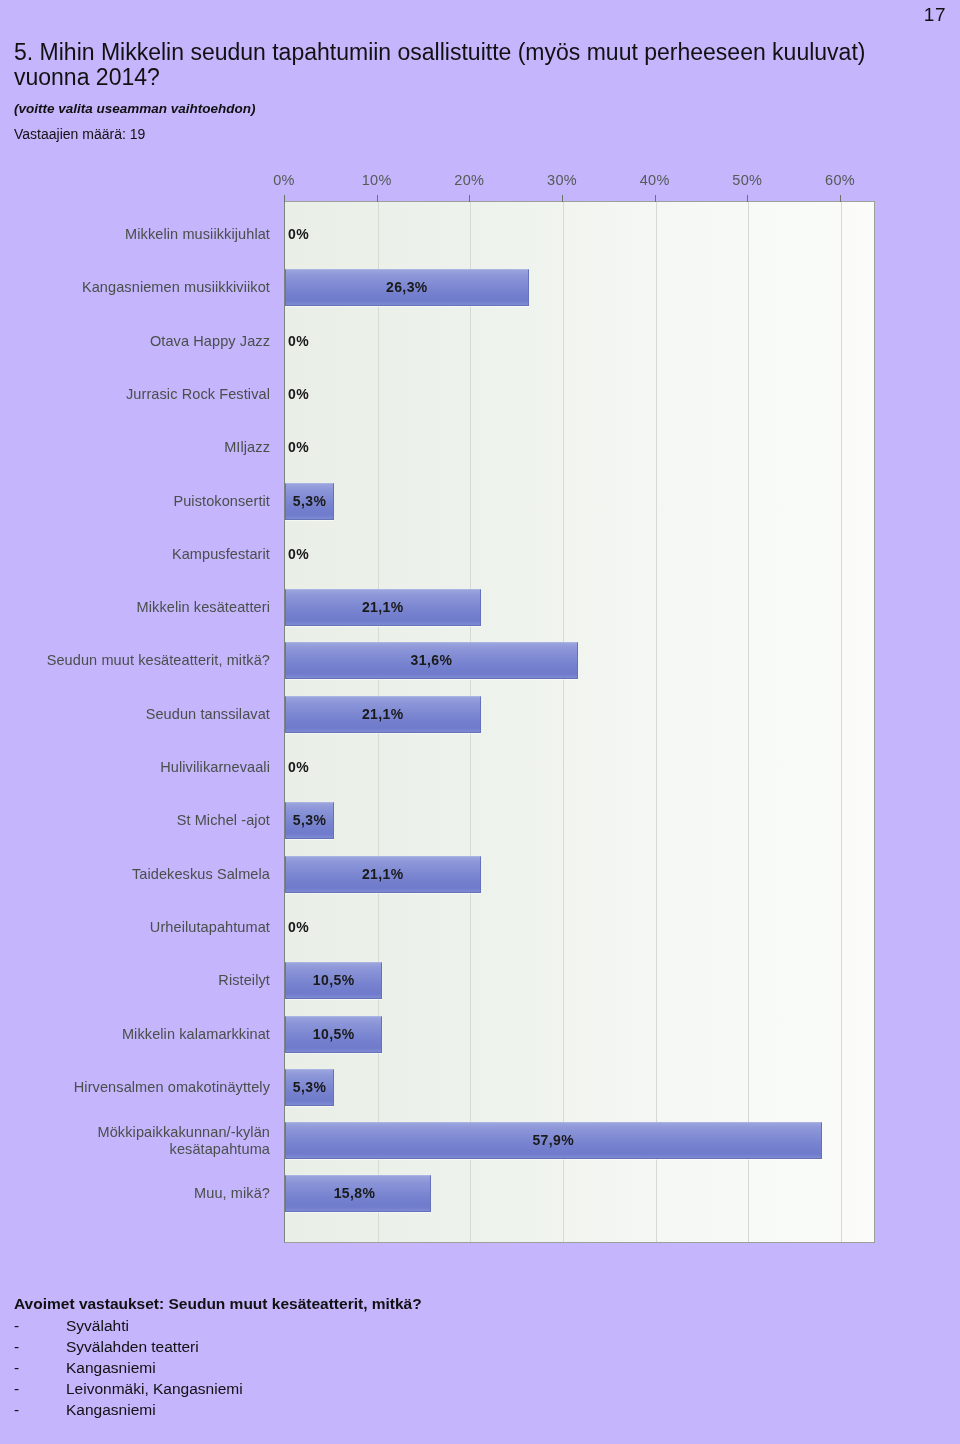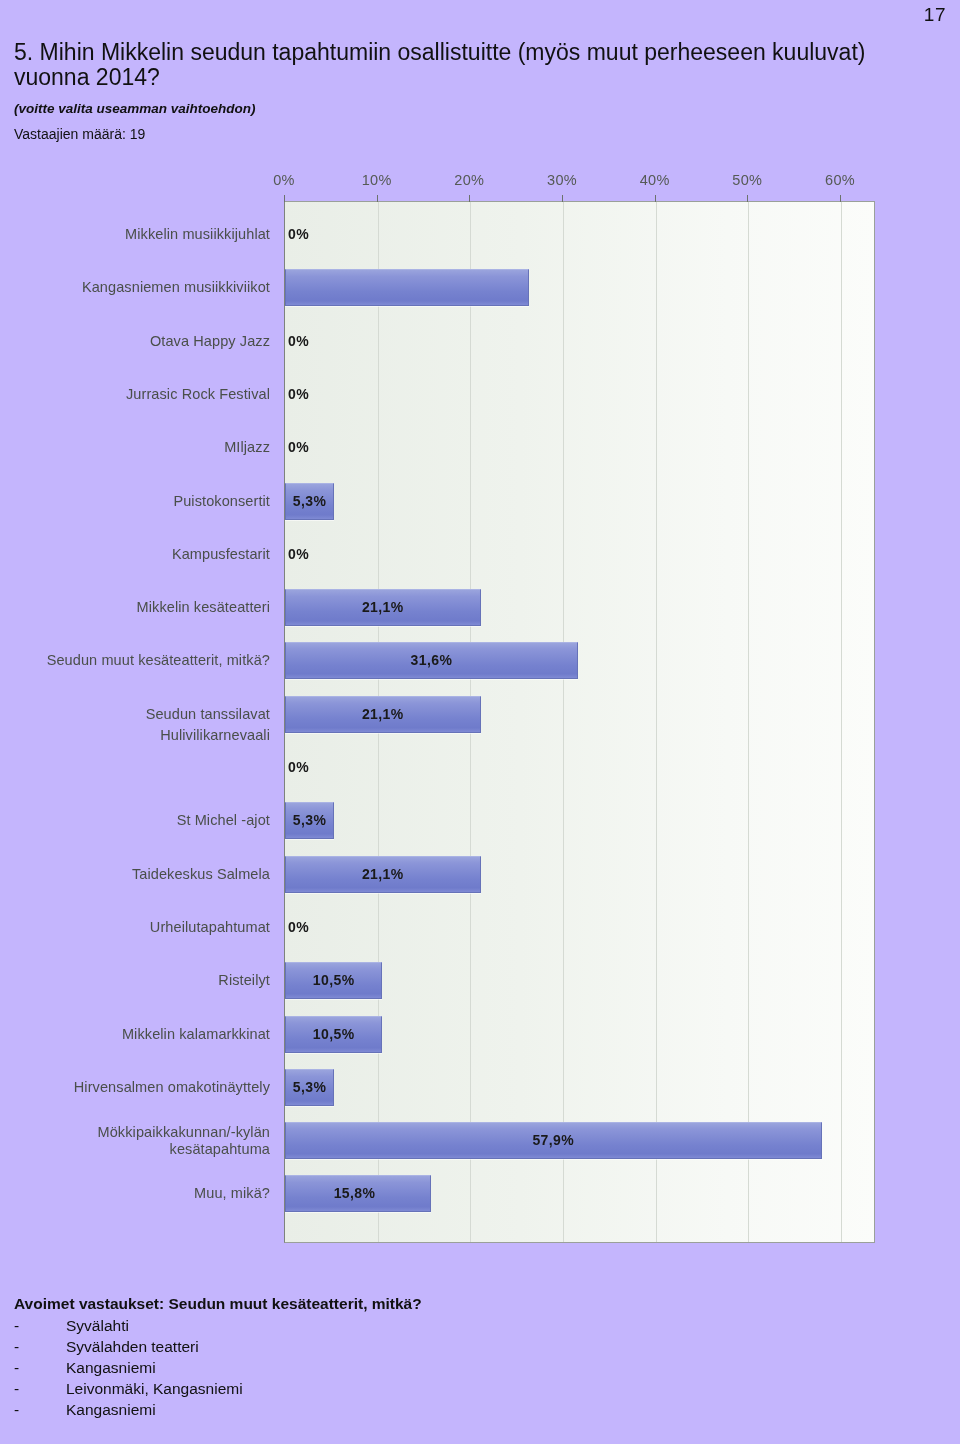--- a/index.html
+++ b/index.html
@@ -203,20 +203,21 @@
       </div>
     <div class="plot" id="plot">
         <div class="gridline" style="left: 92.6667px;"></div>
         <div class="gridline" style="left: 185.333px;"></div>
         <div class="gridline" style="left: 278px;"></div>
         <div class="gridline" style="left: 370.667px;"></div>
         <div class="gridline" style="left: 463.333px;"></div>
         <div class="gridline" style="left: 556px;"></div>
         <div class="bar-value outside" style="top: 14px;">0%</div>
         <div class="bar" style="top: 67.3px; width: 243.713px;"></div>
+        <div class="bar-value inside" style="top: 67.3px; left: 0px; width: 243.713px;">26,3%</div>
         <div class="bar-value outside" style="top: 120.6px;">0%</div>
         <div class="bar-value outside" style="top: 173.9px;">0%</div>
         <div class="bar-value outside" style="top: 227.2px;">0%</div>
         <div class="bar" style="top: 280.5px; width: 49.1133px;"></div>
         <div class="bar-value inside" style="top: 280.5px; left: 0px; width: 49.1133px;">5,3%</div>
         <div class="bar-value outside" style="top: 333.8px;">0%</div>
         <div class="bar" style="top: 387.1px; width: 195.527px;"></div>
         <div class="bar-value inside" style="top: 387.1px; left: 0px; width: 195.527px;">21,1%</div>
         <div class="bar" style="top: 440.4px; width: 292.827px;"></div>
         <div class="bar-value inside" style="top: 440.4px; left: 0px; width: 292.827px;">31,6%</div>
@@ -243,21 +244,21 @@
         <div class="cat-label" style="top: 58px;">Mikkelin musiikkijuhlat</div>
         <div class="cat-label" style="top: 111.3px;">Kangasniemen musiikkiviikot</div>
         <div class="cat-label" style="top: 164.6px;">Otava Happy Jazz</div>
         <div class="cat-label" style="top: 217.9px; padding-left: 18px;">Jurrasic Rock Festival</div>
         <div class="cat-label" style="top: 271.2px;">MIljazz</div>
         <div class="cat-label" style="top: 324.5px;">Puistokonsertit</div>
         <div class="cat-label" style="top: 377.8px; padding-left: 8px;">Kampusfestarit</div>
         <div class="cat-label" style="top: 431.1px;">Mikkelin kesäteatteri</div>
         <div class="cat-label" style="top: 484.4px;">Seudun muut kesäteatterit, mitkä?</div>
         <div class="cat-label" style="top: 537.7px;">Seudun tanssilavat</div>
-        <div class="cat-label" style="top: 559px;">Hulivilikarnevaali</div>
+        <div class="cat-label" style="top: 591px;">Hulivilikarnevaali</div>
         <div class="cat-label" style="top: 644.3px;">St Michel -ajot</div>
         <div class="cat-label" style="top: 697.6px; padding-left: 24px;">Taidekeskus Salmela</div>
         <div class="cat-label" style="top: 750.9px;">Urheilutapahtumat</div>
         <div class="cat-label" style="top: 804.2px;">Risteilyt</div>
         <div class="cat-label" style="top: 857.5px;">Mikkelin kalamarkkinat</div>
         <div class="cat-label" style="top: 910.8px;">Hirvensalmen omakotinäyttely</div>
         <div class="cat-label" style="top: 955.6px;">Mökkipaikkakunnan/-kylän
 kesätapahtuma</div>
         <div class="cat-label" style="top: 1017.4px;">Muu, mikä?</div>
       </div>

